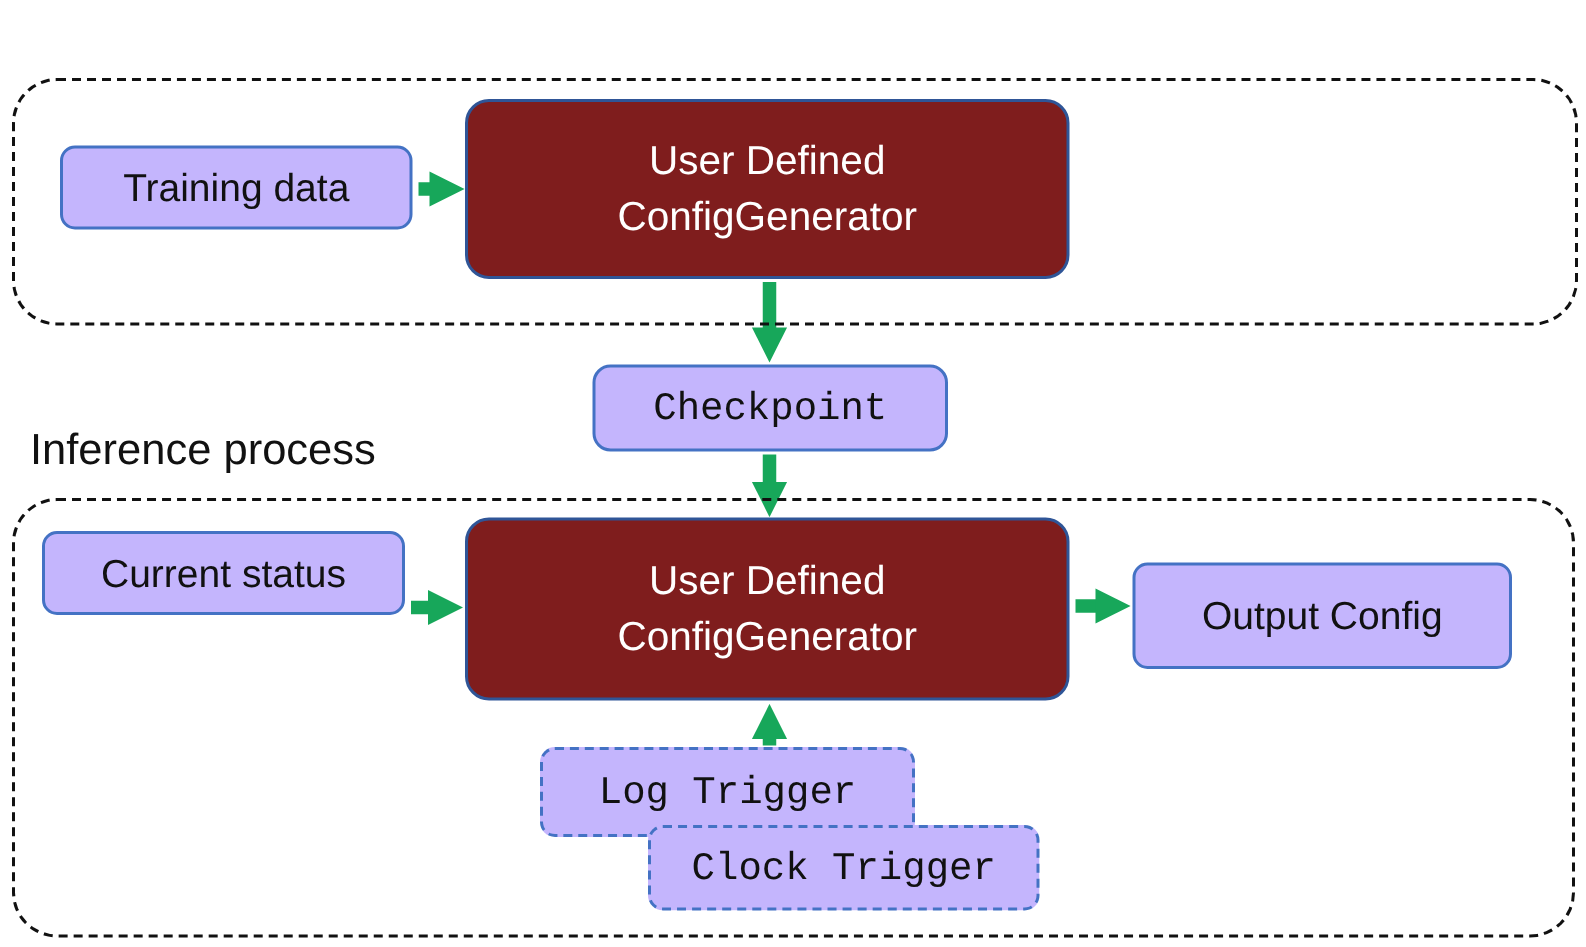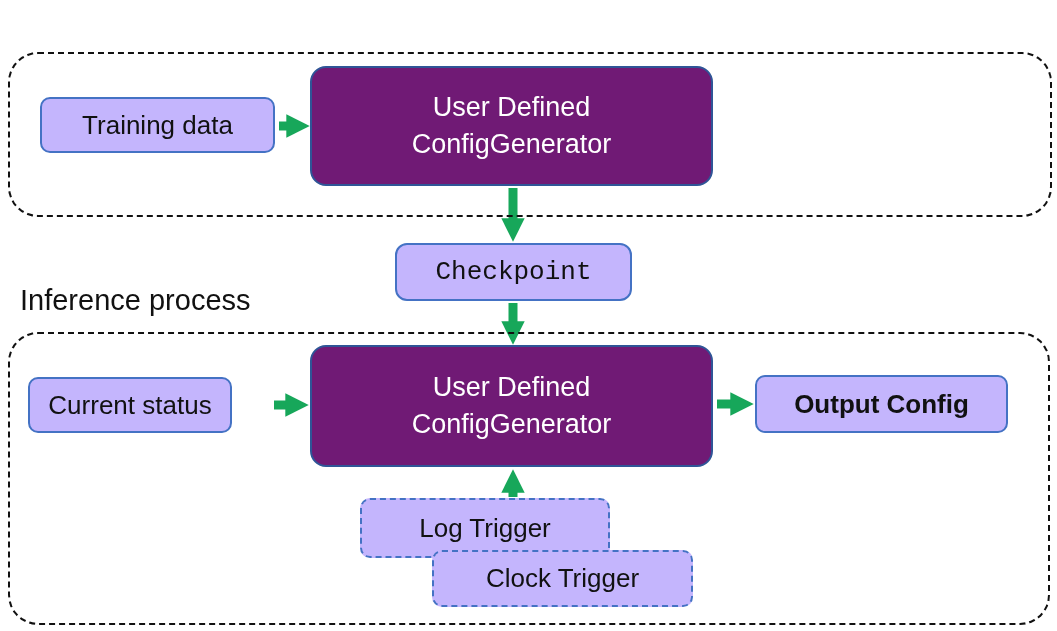--- a/index.html
+++ b/index.html
@@ -32,32 +32,33 @@
     font-size:26px;
     background:#c4b5fd;
     box-sizing:border-box;
   }
   .io-node{
     border:2px solid #4472C4;
     border-radius:10px;
     color:#111111;
   }
   .gen-node{
-    background:#701a75;
+    background:#7f1d1d;
     border:2px solid #2F5597;
     border-radius:16px;
     color:#ffffff;
     flex-direction:column;
     line-height:37px;
     font-size:27px;
   }
   .trigger-node{
     border:2px dashed #4472C4;
     border-radius:10px;
     color:#111111;
+    font-family:Liberation Mono, monospace;
   }
   .arrow-layer{
     position:absolute;
     left:0;top:0;width:1057px;height:631px;
     pointer-events:none;
   }
   .arrow{stroke:#17A75A;stroke-width:9;}
 </style>
 </head>
 <body>
@@ -91,30 +92,30 @@
   </div>
 
   <div class="node io-node" style="left:395px;top:243px;width:237px;height:58px;border-radius:12px;font-family:Liberation Mono, monospace;">
     <span>Checkpoint</span>
   </div>
 
   <div class="section-title" style="left:20px;top:284px;">Inference process</div>
 
   <div class="process-container" style="left:8px;top:332px;width:1038px;height:289px;"></div>
 
-  <div class="node io-node" style="left:28px;top:377px;width:204px;height:56px;">
+  <div class="node io-node" style="left:28px;top:354px;width:242px;height:56px;">
     <span>Current status</span>
   </div>
 
   <div class="node gen-node" style="left:310px;top:345px;width:403px;height:122px;">
     <span>User Defined</span>
     <span>ConfigGenerator</span>
   </div>
 
-  <div class="node io-node" style="left:755px;top:375px;width:253px;height:58px;font-weight:bold;">
+  <div class="node io-node" style="left:755px;top:375px;width:253px;height:71px;">
     <span>Output Config</span>
   </div>
 
   <div class="node trigger-node" style="left:360px;top:498px;width:250px;height:60px;z-index:1;">
     <span>Log Trigger</span>
   </div>
 
   <div class="node trigger-node" style="left:432px;top:550px;width:261px;height:57px;z-index:2;">
     <span>Clock Trigger</span>
   </div>

